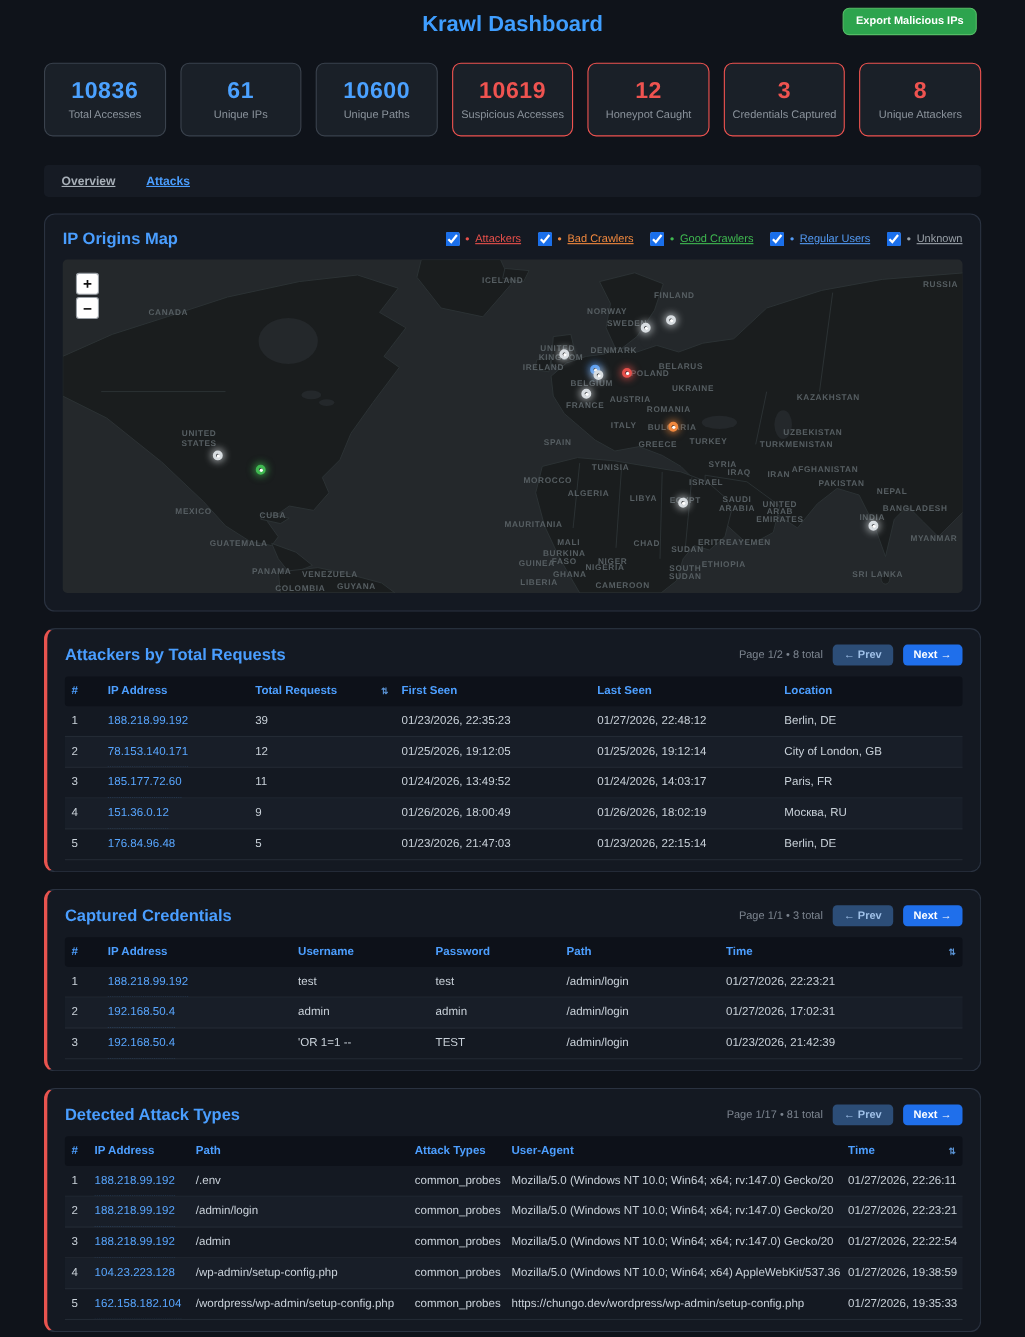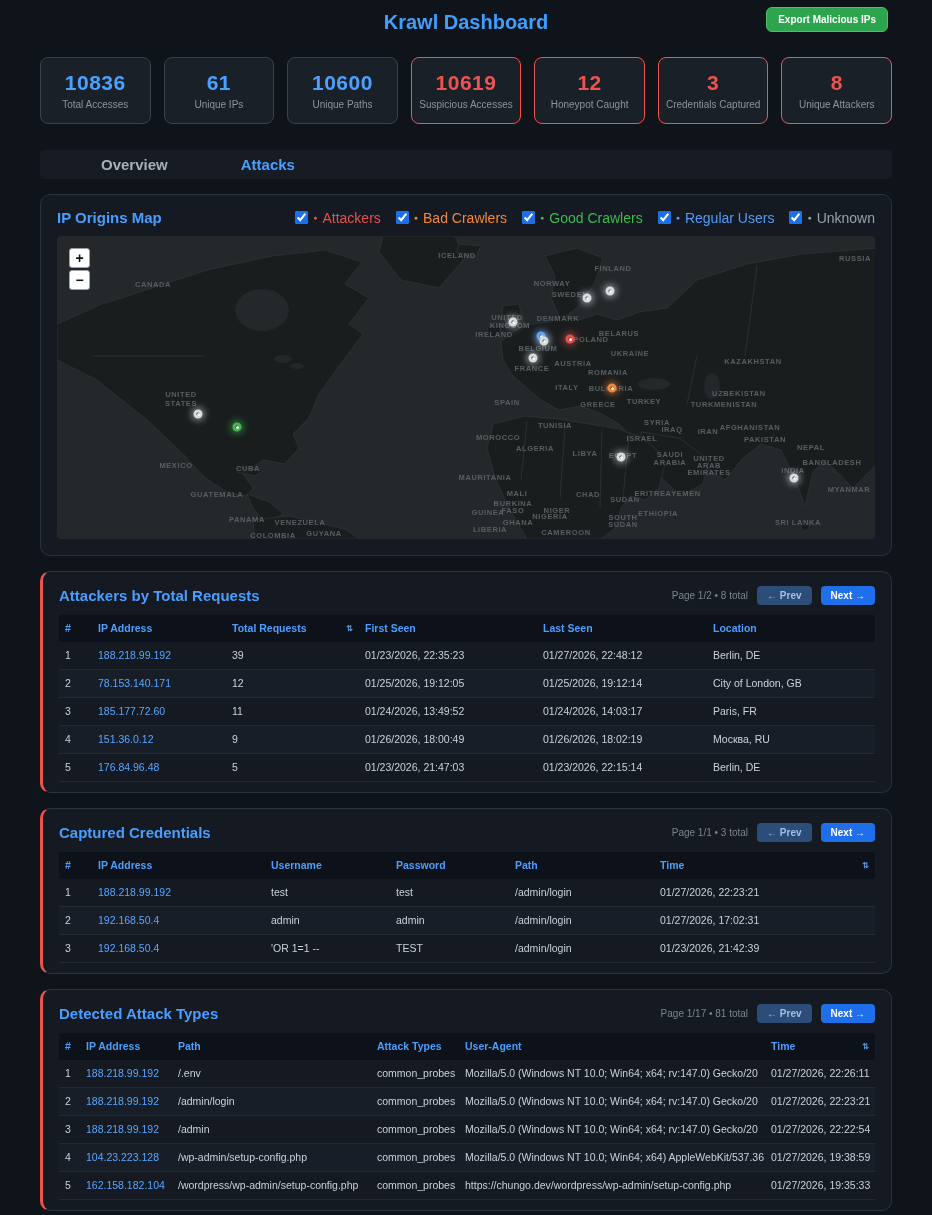--- a/index.html
+++ b/index.html
@@ -34,39 +34,39 @@
   .stat-card.danger { border-color: #ef5350; }
   .stat-value { font-size: 21px; font-weight: bold; color: #4ba1ff; letter-spacing: 0.5px; }
   .stat-card.danger .stat-value { color: #ef5350; }
   .stat-label { font-size: 10px; color: #8b939c; }
 
   
   .tabbar {
     margin: 26px 40px 0 40px; height: 29px; background: #161b24;
     border-radius: 4px; display: flex; align-items: center; padding-left: 16px; gap: 28px;
   }
-  .tab { font-size: 15px; font-weight: bold; cursor: pointer; color: #a8b0b8; margin-left: 45px; }
+  .tab { font-size: 11px; font-weight: bold; text-decoration: underline; cursor: pointer; color: #a8b0b8; }
   .tab.active { color: #4a9eff; }
 
   
   .card {
     margin: 15px 40px 0 40px; background: #141922;
     border: 1px solid #2a3240; border-radius: 10px; padding: 0 16px 10px 16px;
   }
   .card.red-left { border-left: 3px solid #e8544f; }
   .card-head { display: flex; align-items: center; justify-content: space-between; padding: 14px 0 10px 0; }
   .card-title { font-size: 15px; font-weight: bold; color: #4a9eff; }
 
   
   .map-card { margin-top: 15px; padding-bottom: 16px; }
   .legend { display: flex; align-items: center; gap: 15px; }
   .legend-item { display: flex; align-items: center; gap: 5px; cursor: pointer; }
   .legend-item input { width: 13px; height: 13px; accent-color: #1a6feb; cursor: pointer; }
   .legend-dot { font-size: 7px; }
-  .legend-label { font-size: 14px; }
+  .legend-label { font-size: 10px; text-decoration: underline; }
 
   .map {
     position: relative; height: 303px; border-radius: 4px; overflow: hidden;
     background: #24282b;
   }
   .map svg { position: absolute; left: 0; top: 0; }
   .maplabel {
     position: absolute; transform: translate(-50%, -50%);
     font-size: 7.5px; font-weight: bold; letter-spacing: 0.6px;
     color: #575f63; white-space: nowrap; pointer-events: none;

